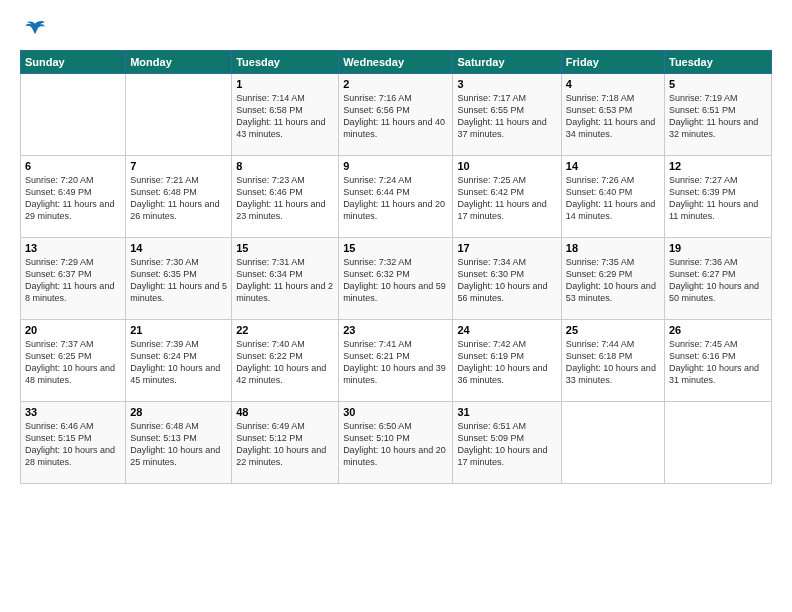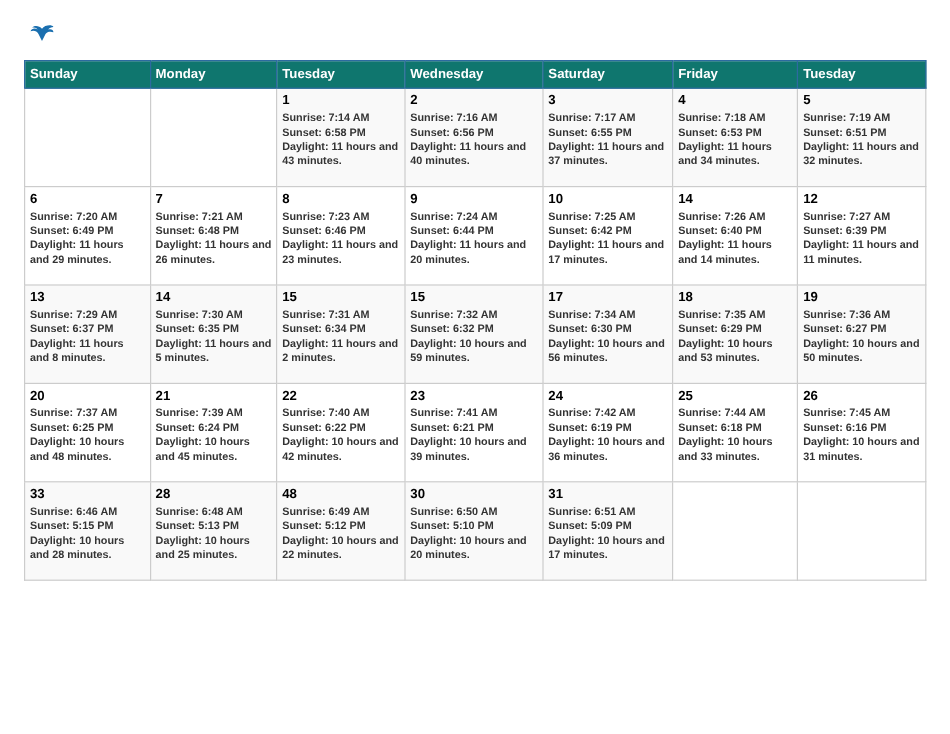--- a/index.html
+++ b/index.html
@@ -88,21 +88,20 @@
     .day-number {
       font-weight: bold;
       font-size: 11px;
       display: block;
       margin-bottom: 2px;
     }
     .day-info {
       font-size: 9px;
       color: #333;
       line-height: 1.35;
-      font-weight: bold;
     }
     .empty {
       background: #fff !important;
     }
   </style>
 </head>
 <body>
 
 <div class="page">
   <div class="header">

